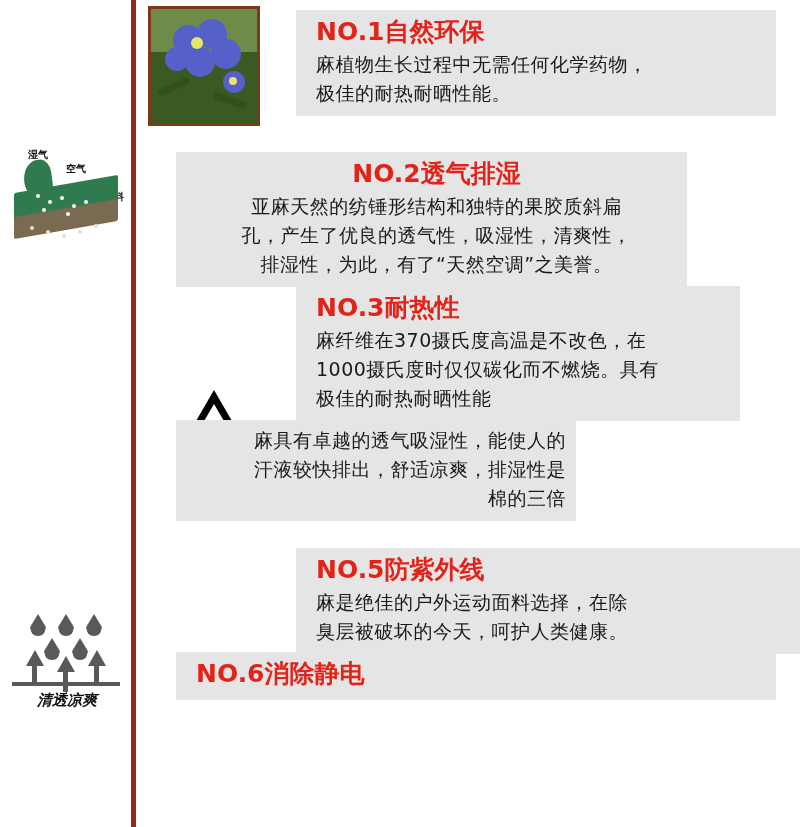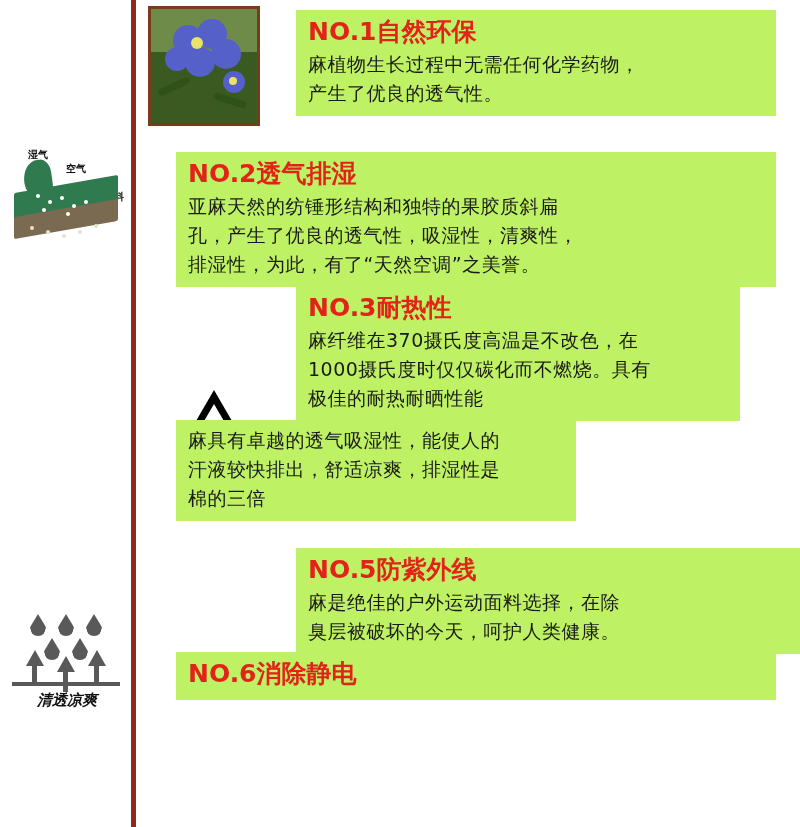--- a/index.html
+++ b/index.html
@@ -23,22 +23,22 @@
     width: 5px;
     height: 827px;
     background: #8e2a1e;
   }
   .art {
     position: absolute;
     width: 130px;
   }
   .textblock {
     position: absolute;
-    background: #bef264;
-    padding: 6px 10px 8px 12px;
+    background: #e5e5e5;
+    padding: 6px 10px 8px 20px;
   }
   .ftitle {
     color: #e2231a;
     font-size: 25px;
     font-weight: bold;
     letter-spacing: 0px;
     line-height: 32px;
     margin: 0 0 2px 0;
     white-space: nowrap;
     font-family: "DejaVu Sans", "Liberation Sans", sans-serif;
@@ -151,21 +151,21 @@
       <div class="petal" style="left:34px; top:38px;"></div>
       <div class="petal" style="left:14px; top:38px; width:24px; height:24px;"></div>
       <div class="core" style="left:40px; top:28px;"></div>
       <div class="petal" style="left:72px; top:62px; width:22px; height:22px;"></div>
       <div class="core" style="left:78px; top:68px; width:8px; height:8px;"></div>
     </div>
   </div>
   <div class="textblock" style="left:296px; top:10px; width:480px;">
     <p class="ftitle">NO.1自然环保</p>
     <p class="fbody" style="white-space:pre-line;">麻植物生长过程中无需任何化学药物，
-产生了优良的透气性。</p>
+极佳的耐热耐晒性能。</p>
   </div>
 
   <div class="art art2" style="left:2px; top:148px; width:130px;">
     <div class="lbl" style="left:26px; top:0px;">湿气</div>
     <div class="lbl" style="left:64px; top:14px;">空气</div>
     <div class="lbl" style="left:102px; top:42px;">面料</div>
     <div class="bird"></div>
     <div class="fabric"></div>
     <div class="fabric2"></div>
     <div class="dot" style="left:34px; top:46px;"></div>
@@ -174,21 +174,21 @@
     <div class="dot" style="left:70px; top:56px;"></div>
     <div class="dot" style="left:82px; top:52px;"></div>
     <div class="dot" style="left:40px; top:60px;"></div>
     <div class="dot" style="left:64px; top:64px;"></div>
     <div class="dotd" style="left:28px; top:78px;"></div>
     <div class="dotd" style="left:44px; top:82px;"></div>
     <div class="dotd" style="left:60px; top:86px;"></div>
     <div class="dotd" style="left:76px; top:82px;"></div>
     <div class="dotd" style="left:92px; top:76px;"></div>
   </div>
-  <div class="textblock" style="left:176px; top:152px; width:600px;">
+  <div class="textblock" style="left:176px; top:152px; width:511px;text-align:center;">
     <p class="ftitle">NO.2透气排湿</p>
     <p class="fbody" style="white-space:pre-line;">亚麻天然的纺锤形结构和独特的果胶质斜扁
 孔，产生了优良的透气性，吸湿性，清爽性，
 排湿性，为此，有了“天然空调”之美誉。</p>
   </div>
 
   <div class="art art3" style="left:150px; top:288px; width:130px;">
     <div class="tri"></div>
     <div class="tri-in"></div>
     <div class="wave" style="left:49px; top:34px;"></div>
@@ -213,21 +213,21 @@
     <div class="uparrow" style="left:24px; top:40px;"></div>
     <div class="ustem" style="left:30px; top:56px;"></div>
     <div class="uparrow" style="left:55px; top:46px;"></div>
     <div class="ustem" style="left:61px; top:62px;"></div>
     <div class="uparrow" style="left:86px; top:40px;"></div>
     <div class="ustem" style="left:92px; top:56px;"></div>
     <div class="baseline4"></div>
     <div class="caption" style="position:absolute; left:0; top:78px; width:130px;">清透凉爽</div>
   </div>
   <div class="textblock" style="left:176px; top:420px; width:400px;">
-    <p class="fbody" style="white-space:pre-line;">麻具有卓越的透气吸湿性，能使人的
+    <p class="fbody" style="white-space:pre-line;text-align:right;">麻具有卓越的透气吸湿性，能使人的
 汗液较快排出，舒适凉爽，排湿性是
 棉的三倍</p>
   </div>
 
   <div class="textblock" style="left:296px; top:548px; width:537px;">
     <p class="ftitle">NO.5防紫外线</p>
     <p class="fbody" style="white-space:pre-line;">麻是绝佳的户外运动面料选择，在除
 臭层被破坏的今天，呵护人类健康。</p>
   </div>
 

